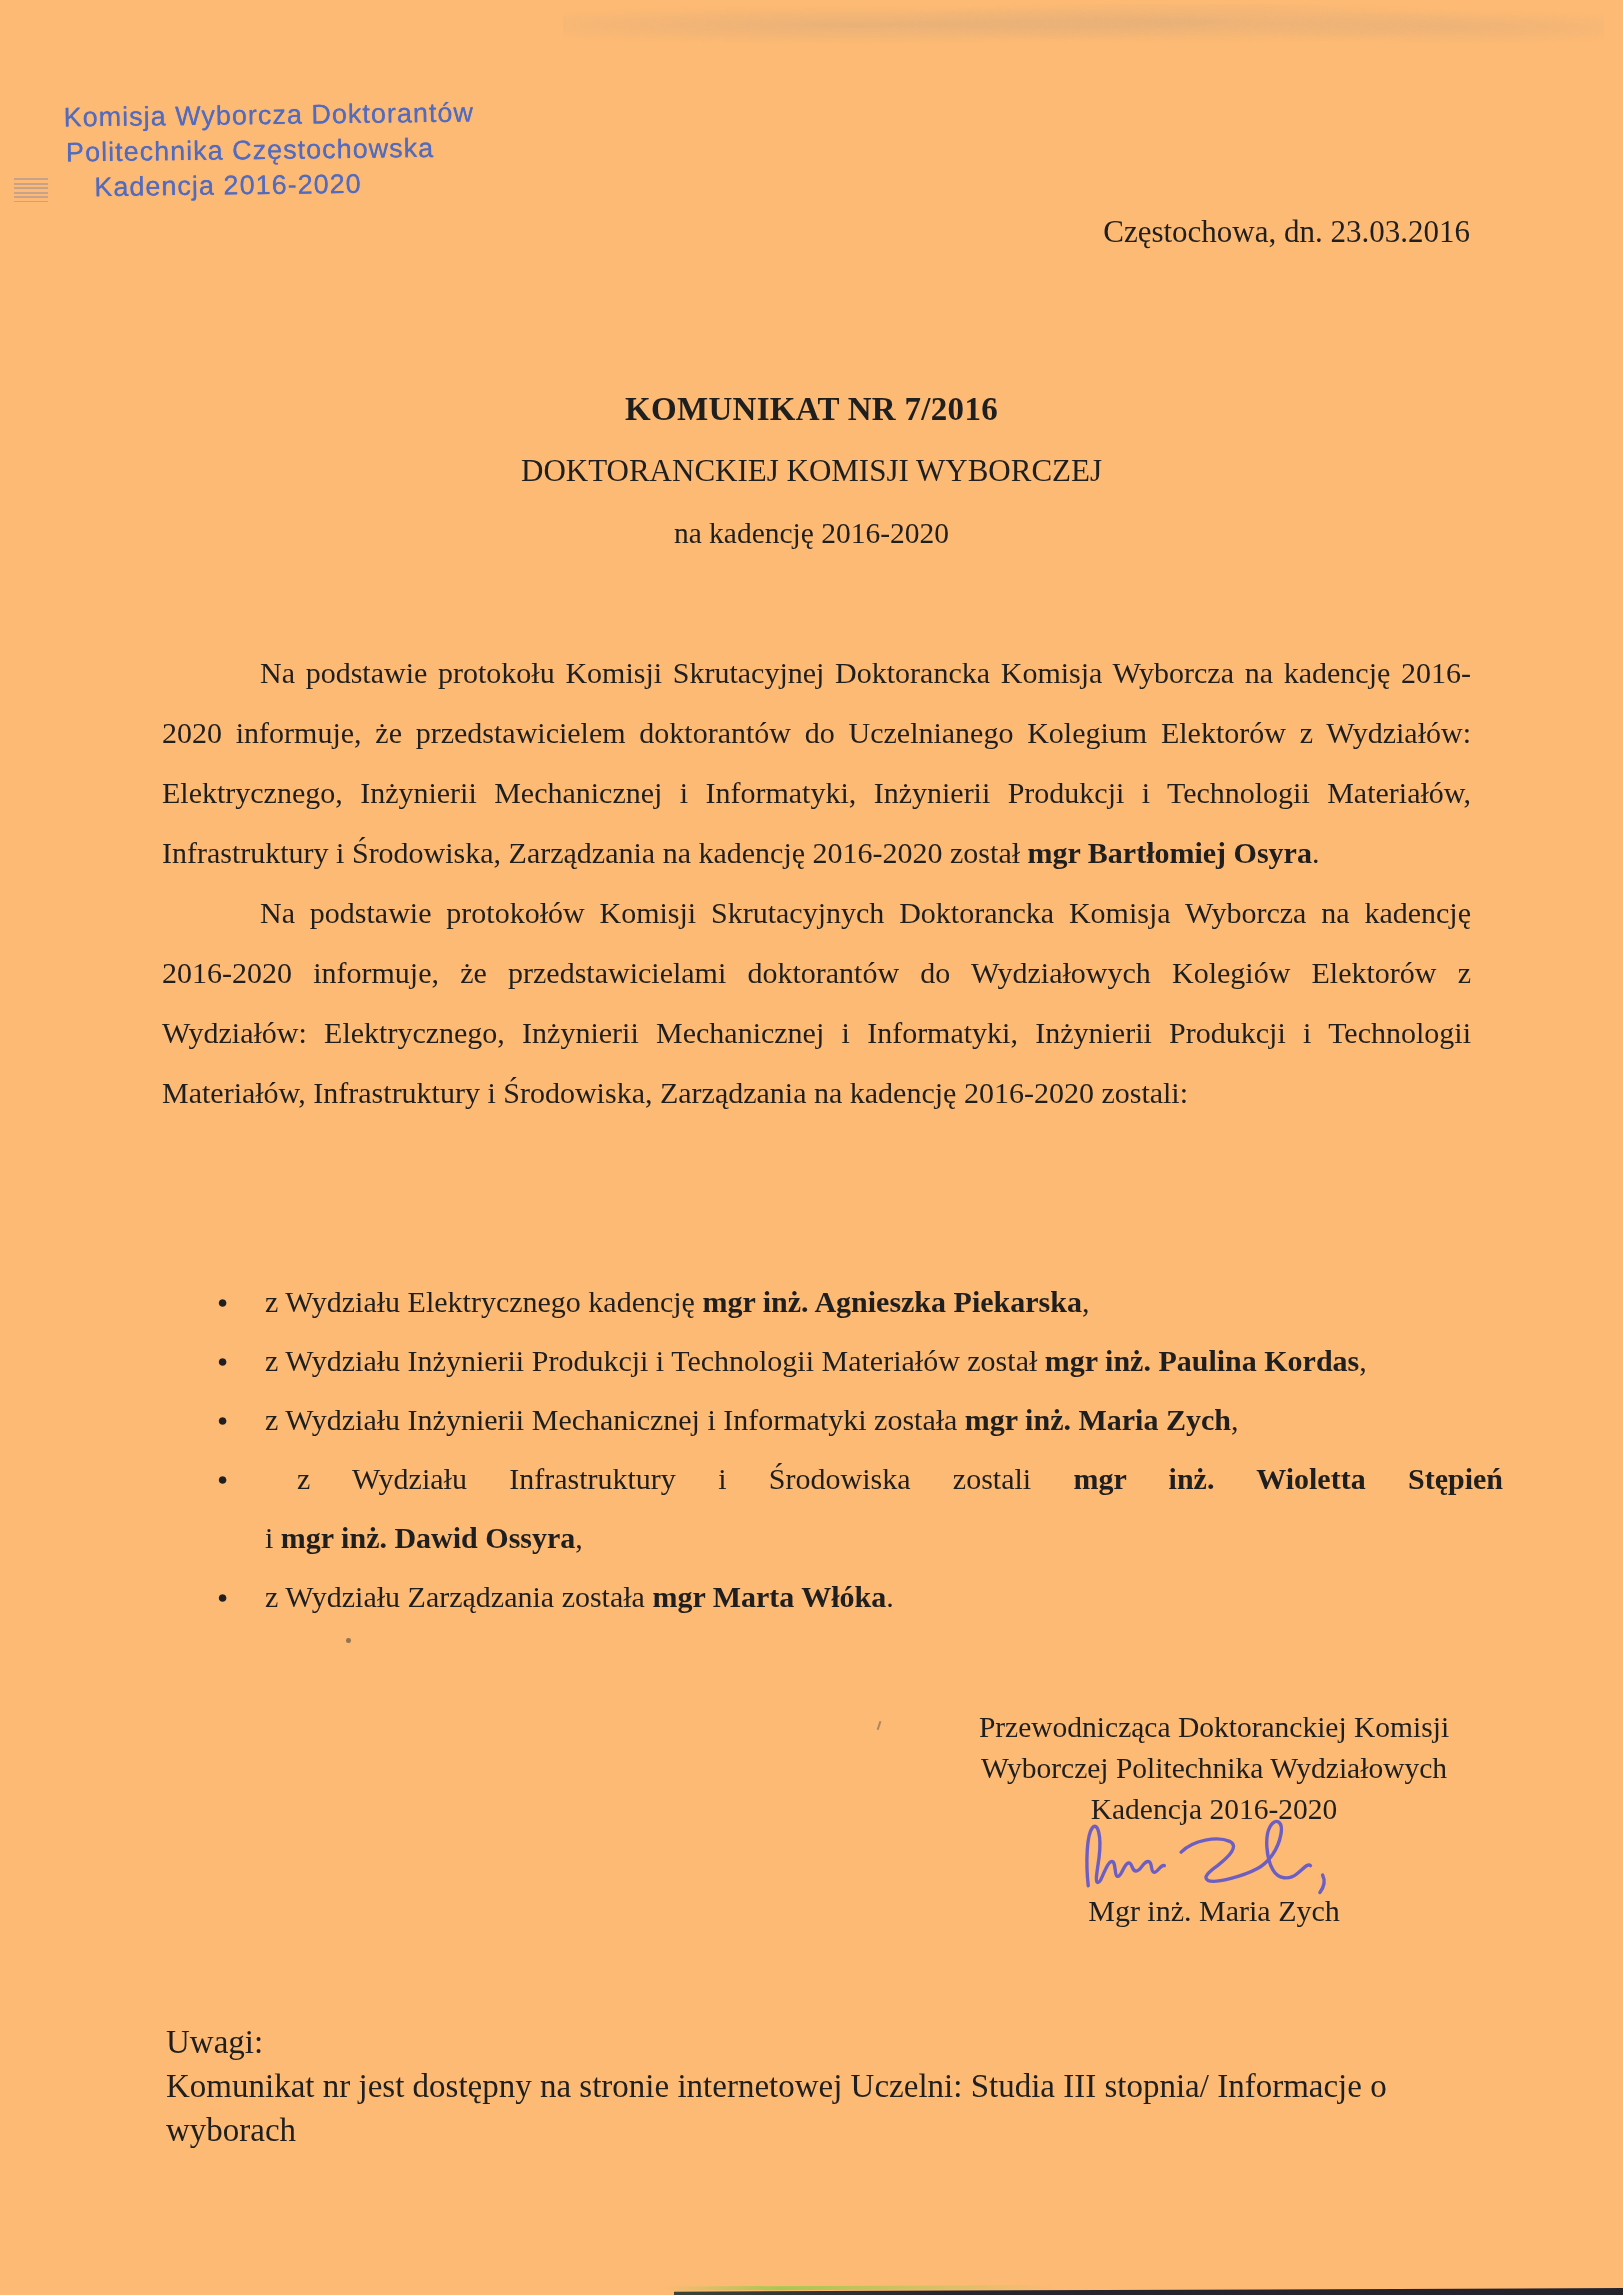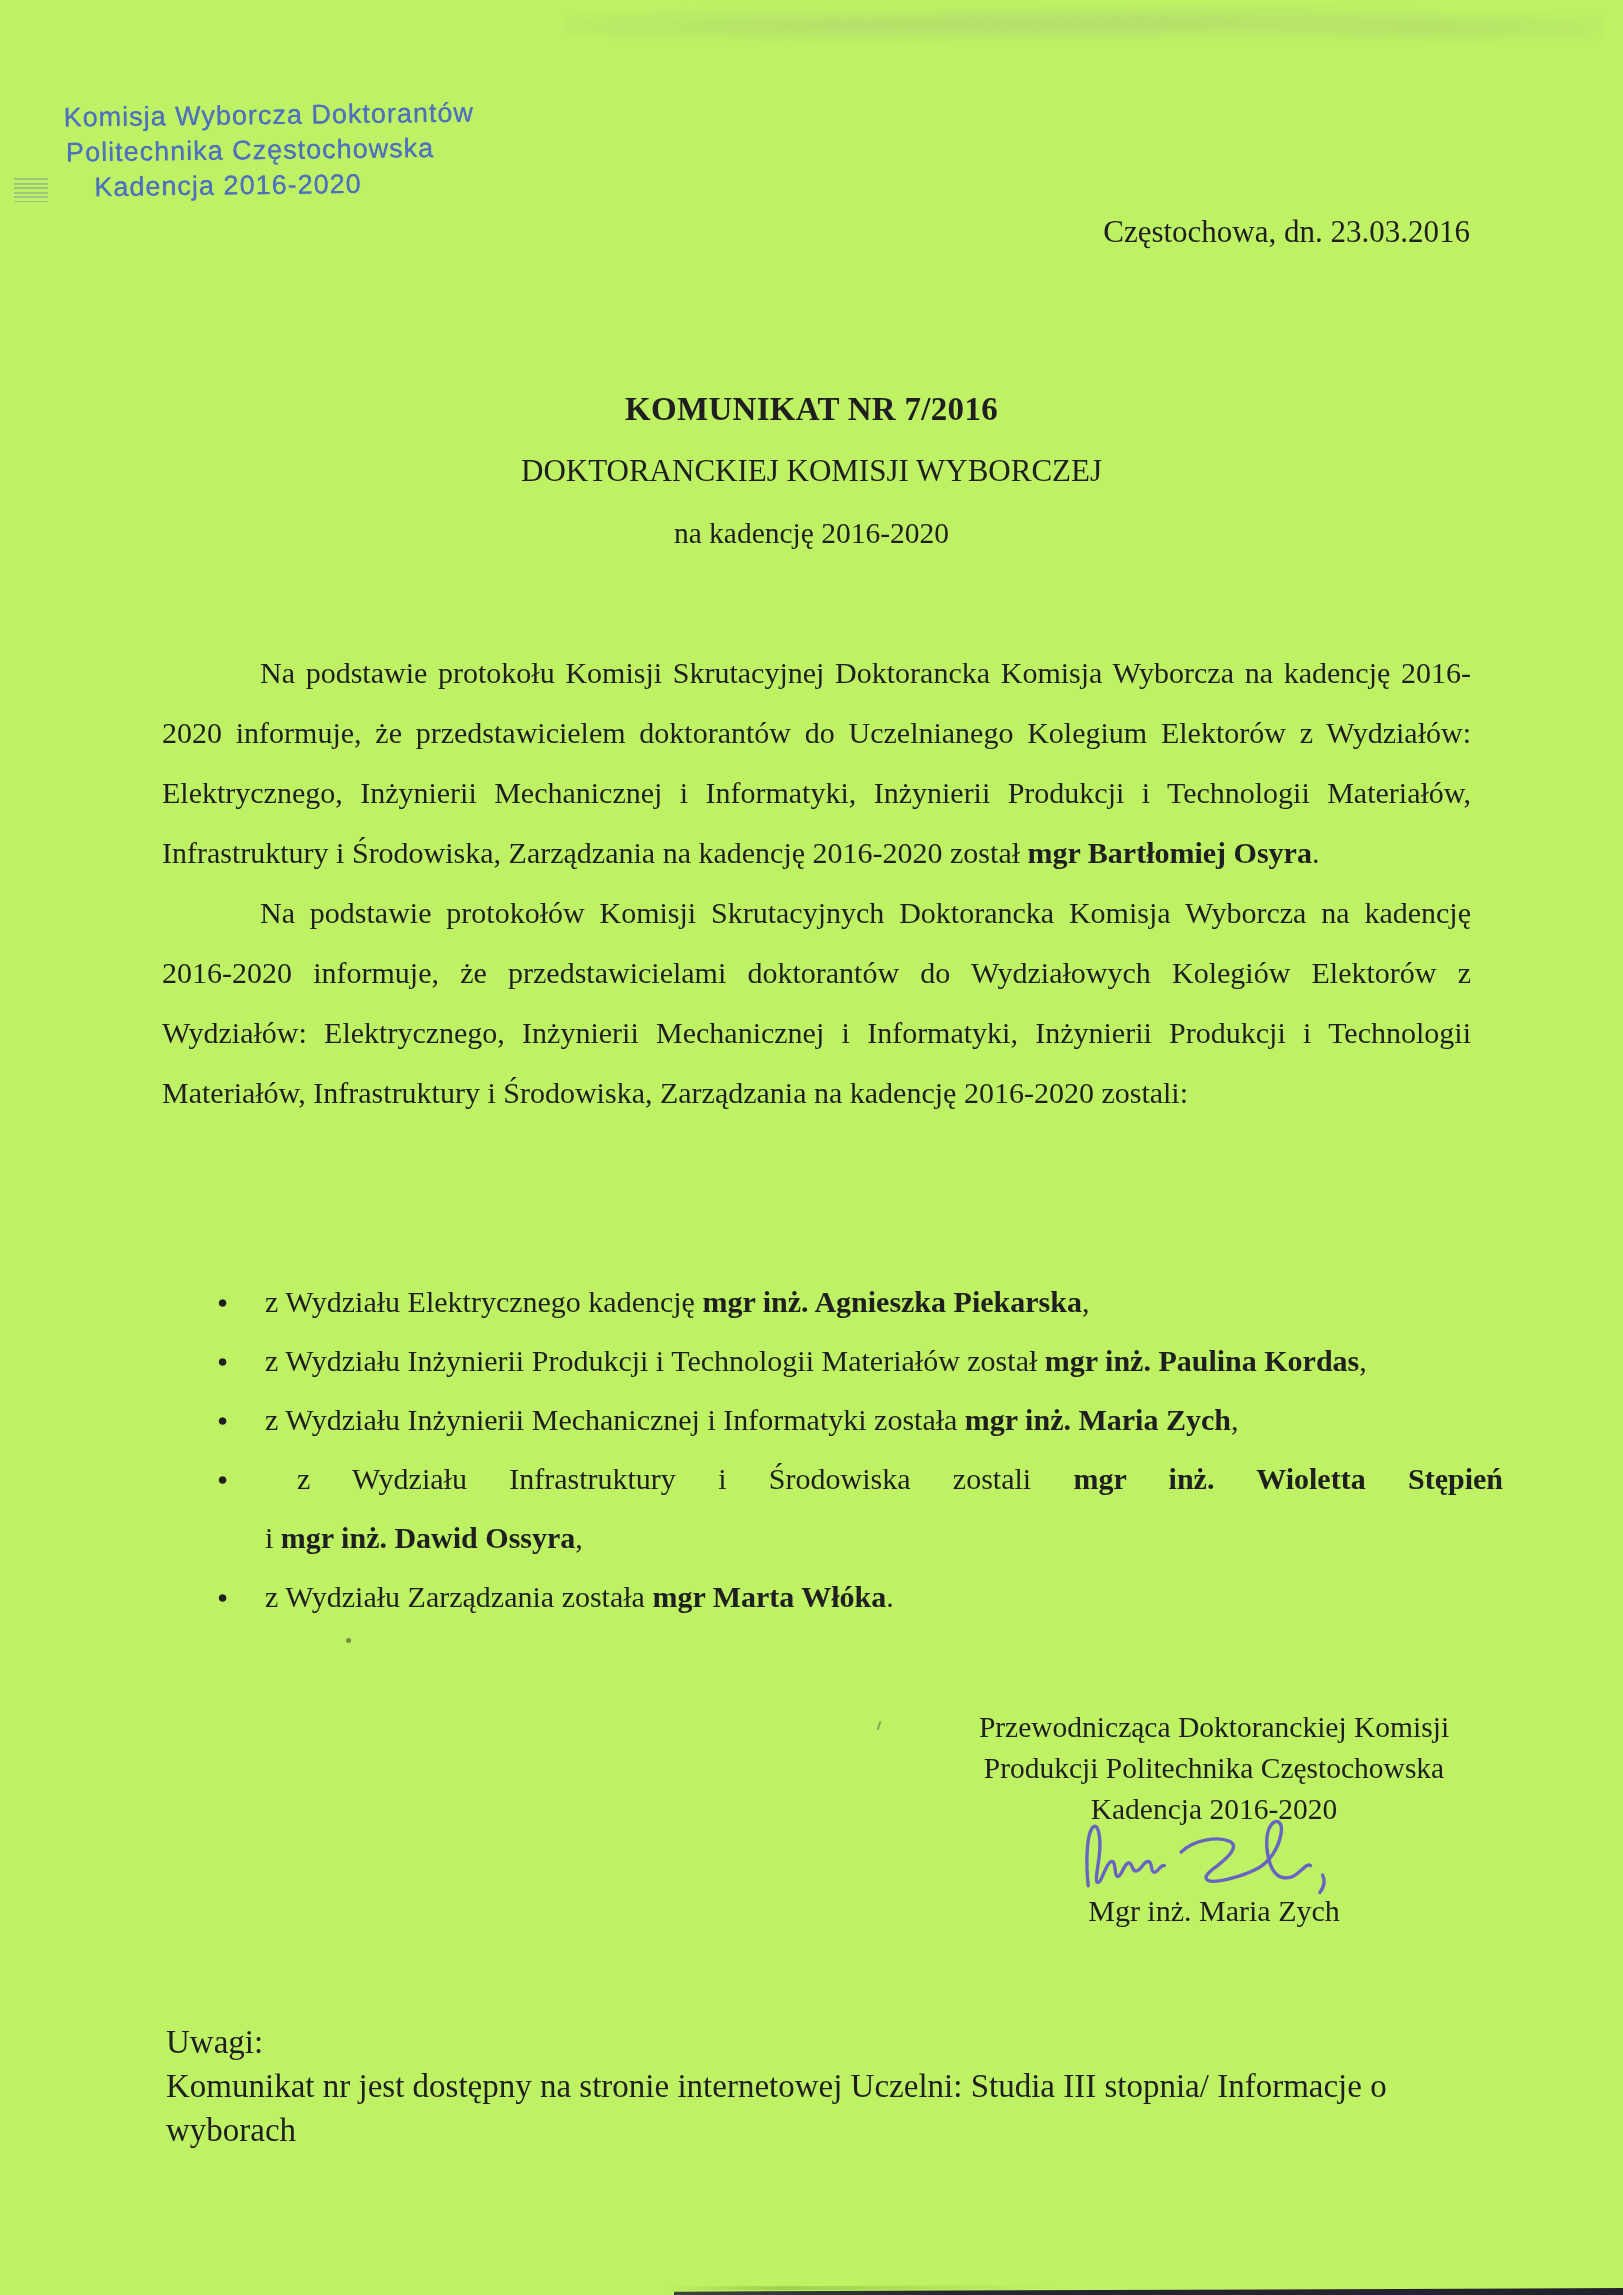--- a/index.html
+++ b/index.html
@@ -3,21 +3,21 @@
 <meta charset="utf-8">
 <style>
   :root{
     --stamp-ink:#4565c5;
     --sig-ink:#5d54cc;
     --text-ink:#1f1f1f;
   }
   html,body{margin:0;padding:0;background:#ffffff;}
   .page{
     position:relative;width:1623px;height:2295px;overflow:hidden;
-    background:#bef264;color:var(--text-ink);
+    background:#fdba74;color:var(--text-ink);
     font-family:"Liberation Serif","DejaVu Serif",serif;
   }
   
   .noise-band{
     position:absolute;top:3.9px;left:563px;width:1041px;height:42px;
     background:
       radial-gradient(55% 65% at 28% 50%, rgba(138,138,144,.17), rgba(138,138,144,0) 72%),
       radial-gradient(42% 75% at 60% 42%, rgba(138,138,144,.15), rgba(138,138,144,0) 70%),
       radial-gradient(32% 60% at 86% 55%, rgba(138,138,144,.13), rgba(138,138,144,0) 70%);
     filter:blur(0.7px);
@@ -107,21 +107,21 @@
     <li><span>z Wydziału Inżynierii Mechanicznej i Informatyki została </span><b>mgr inż. Maria Zych</b><span>,</span></li>
     <li><span class="fj"><span>z Wydziału Infrastruktury i Środowiska zostali </span><b>mgr inż. Wioletta Stępień</b></span><span>i </span><b>mgr inż. Dawid Ossyra</b><span>,</span></li>
     <li><span>z Wydziału Zarządzania została </span><b>mgr Marta Włóka</b><span>.</span></li>
   </ul>
 
   <div class="stray-dot"></div>
   <div class="stray-tick"></div>
 
   <div class="sigblock">
     <div>Przewodnicząca Doktoranckiej Komisji</div>
-    <div>Produkcji Politechnika Częstochowska</div>
+    <div>Wyborczej Politechnika Wydziałowych</div>
     <div>Kadencja 2016-2020</div>
   </div>
 
   <svg class="sig-svg" viewBox="0 0 400 150" aria-hidden="true">
     <path d="M14,120 C10,84 12,44 20,34 C28,24 34,46 30,78 C27,100 24,114 28,115 C34,116 40,86 48,84 C56,82 52,106 58,106 C64,106 66,88 74,86 C80,85 78,100 86,98 C94,96 96,82 104,84 C110,86 106,100 112,100 C118,100 121,88 127,90"></path>
     <path d="M152,70 C170,52 206,46 224,54 C238,61 224,76 206,90 C192,100 184,108 192,112 C202,117 244,106 266,94 C282,85 296,66 300,44 C304,24 292,18 284,32 C276,46 278,78 288,96 C296,110 312,112 324,102 C334,94 340,86 344,90"></path>
     <path d="M362,104 C366,112 364,122 358,130"></path>
   </svg>
 
   <div class="signame">Mgr inż. Maria Zych</div>

